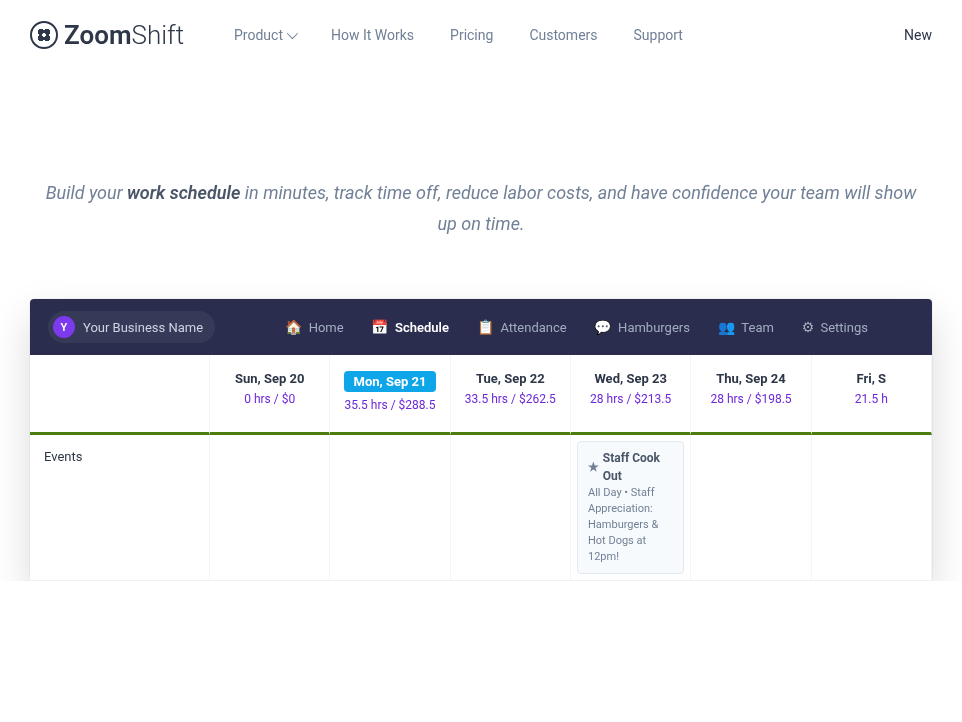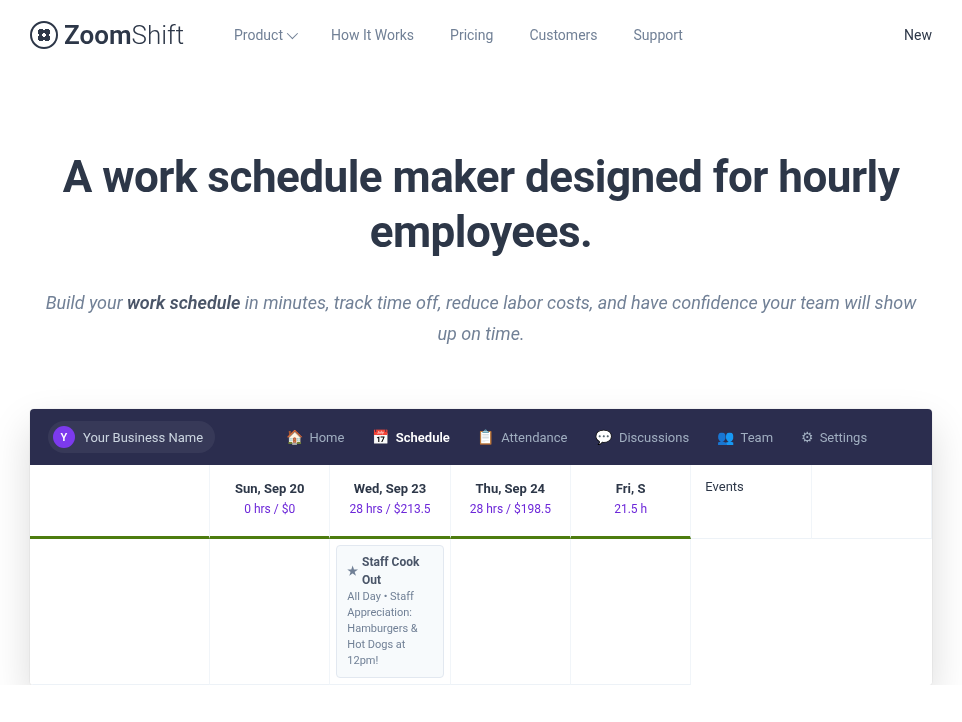--- a/index.html
+++ b/index.html
@@ -61,21 +61,20 @@
       </div>
     <div class="nav-link">How It Works</div>
     <div class="nav-link">Pricing</div>
     <div class="nav-link">Customers</div>
     <div class="nav-link">Support</div>
   </div>
   <div class="nav-right">New</div>
 </div>
 
 <div class="hero">
-  <h1>A work schedule maker designed for hourly employees.</h1>
   <p><span>Build your </span><strong>work schedule</strong><span> in minutes, track time off, reduce labor costs, and have confidence your team will show up on time.</span></p>
 </div>
 
 <div class="app-preview">
   <div class="appbar">
     <div class="biz-badge">
       <div class="biz-avatar">Y</div>
       <span>Your Business Name</span>
     </div>
     <div class="appnav">
@@ -86,39 +85,47 @@
       <div class="appnav-item active">
           <span class="appnav-icon">📅</span>
           <span>Schedule</span>
         </div>
       <div class="appnav-item">
           <span class="appnav-icon">📋</span>
           <span>Attendance</span>
         </div>
       <div class="appnav-item">
           <span class="appnav-icon">💬</span>
-          <span>Discussions</span>
+          <span>Hamburgers</span>
         </div>
       <div class="appnav-item">
           <span class="appnav-icon">👥</span>
           <span>Team</span>
         </div>
       <div class="appnav-item">
           <span class="appnav-icon">⚙</span>
           <span>Settings</span>
         </div>
     </div>
   </div>
 
   <div class="schedule">
 
     <div class="sched-head"></div>
     <div class="sched-head">
       <div class="date">Sun, Sep 20</div>
       <div class="summary">0 hrs / $0</div>
+    </div>
+    <div class="sched-head">
+      <div><span class="date date-pill">Mon, Sep 21</span></div>
+      <div class="summary">35.5 hrs / $288.5</div>
+    </div>
+    <div class="sched-head">
+      <div class="date">Tue, Sep 22</div>
+      <div class="summary">33.5 hrs / $262.5</div>
     </div>
     <div class="sched-head">
       <div class="date">Wed, Sep 23</div>
       <div class="summary">28 hrs / $213.5</div>
     </div>
     <div class="sched-head">
       <div class="date">Thu, Sep 24</div>
       <div class="summary">28 hrs / $198.5</div>
     </div>
     <div class="sched-head">

